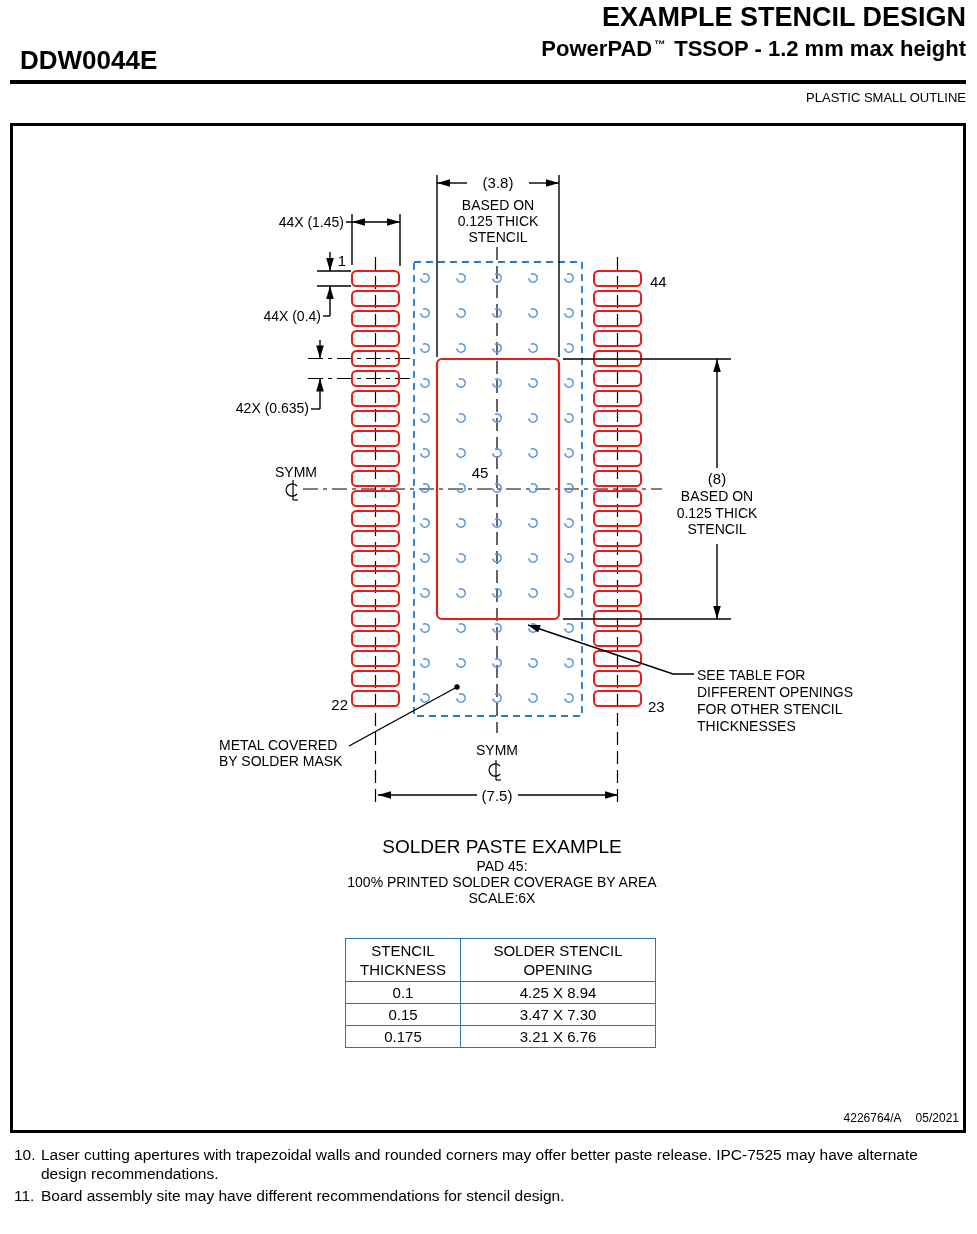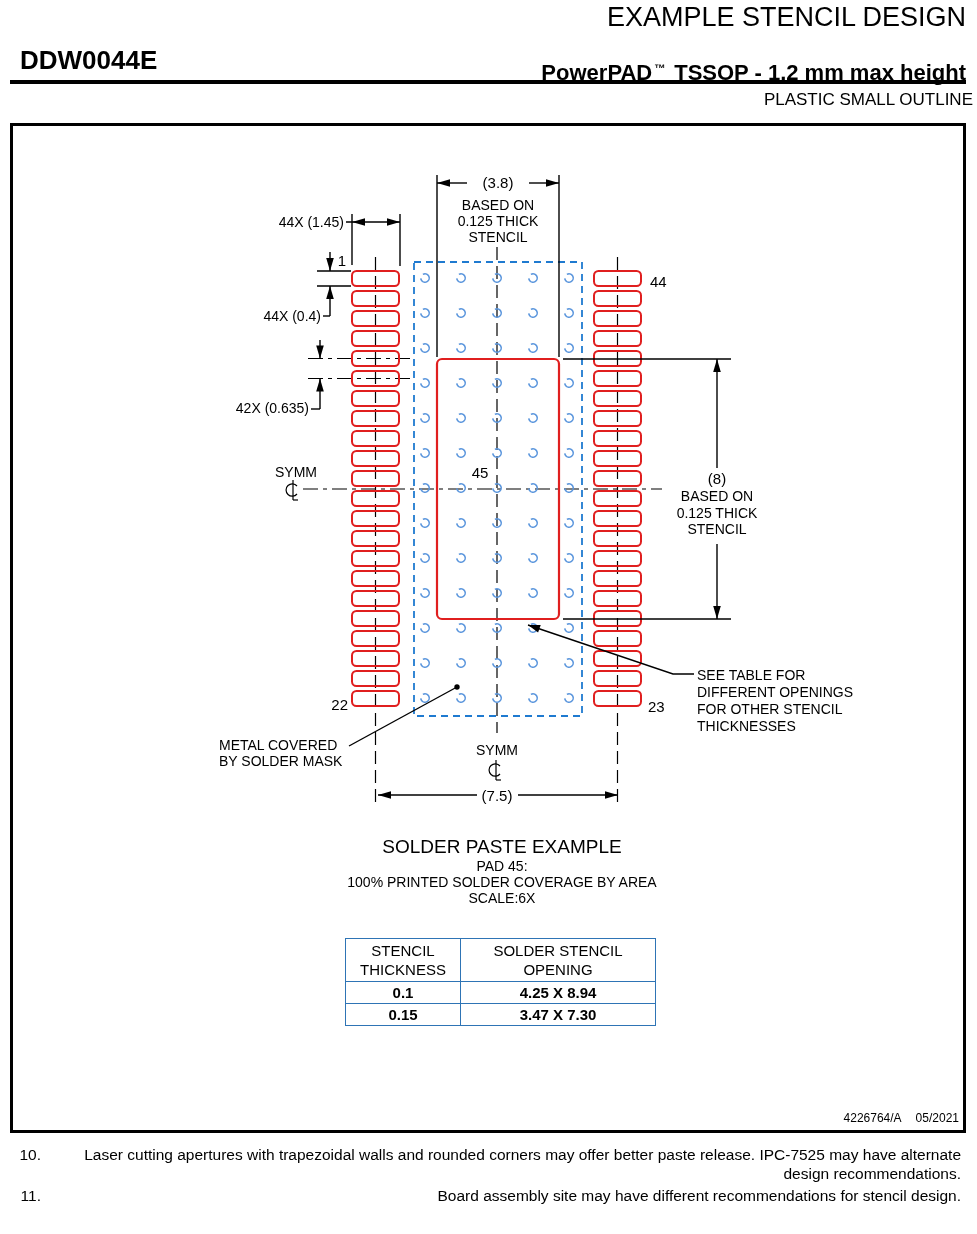--- a/index.html
+++ b/index.html
@@ -1,56 +1,56 @@
 <!DOCTYPE html>
 <html style="--tableblue: #2e74b5;"><head>
 <meta charset="utf-8">
 <style>
   html,body{margin:0;padding:0;background:#fff;}
   #page{position:relative;width:977px;height:1234px;background:#fff;
         font-family:"Liberation Sans",sans-serif;color:#000;overflow:hidden;}
   .abs{position:absolute;}
 
   
-  #doc-title{top:2px;right:11px;font-size:27px;font-weight:normal;letter-spacing:0;}
+  #doc-title{top:2px;right:11px;font-size:27px;font-weight:bold;letter-spacing:0;}
   #part-number{top:45px;left:20px;font-size:26px;font-weight:bold;}
-  #package-line{top:60px;right:11px;font-size:22px;font-weight:bold;}
+  #package-line{top:36px;right:11px;font-size:22px;font-weight:bold;}
   #package-line sup{font-size:11px;font-weight:bold;margin:0 9px 0 2px;}
   #header-rule{top:80px;left:10px;width:956px;height:4px;background:#000;}
-  #page-subtitle{top:90px;right:4px;font-size:17px;}
+  #page-subtitle{top:90px;right:11px;font-size:13px;}
 
   
   #drawing-frame{top:123px;left:10px;width:950px;height:1004px;border:3px solid #000;}
 
   
   #drawing-svg{top:0;left:0;}
   .t   {font:14px "Liberation Sans",sans-serif;fill:#000;}
   .t15 {font:15px "Liberation Sans",sans-serif;fill:#000;}
   .t19 {font:19px "Liberation Sans",sans-serif;fill:#000;}
   .blk {stroke:#000;stroke-width:1.4;fill:none;}
   .thin{stroke:#000;stroke-width:1.2;fill:none;}
   .dash{stroke-dasharray:13 6;}
   .dashdot{stroke-dasharray:15 5 4 5;}
 
   
   #stencil-table{top:938px;left:345px;border-collapse:collapse;table-layout:fixed;
       font-size:15px;text-align:center;}
   #stencil-table th,#stencil-table td{border:1.6px solid var(--tableblue);
       font-weight:normal;padding:0;}
   #stencil-table th{height:42px;line-height:19px;}
-  #stencil-table td{height:21px;font-weight:bold;}
+  #stencil-table td{height:21px;}
   .col-thickness{width:114px;}
   .col-opening{width:194px;margin-left:36px;}
 
   
   #doc-number{top:1111px;right:18px;font-size:12px;}
   #doc-number span{margin-left:14px;}
   #notes{top:1142px;left:14px;width:947px;font-size:15.5px;line-height:19px;}
   #notes-heading{margin-bottom:17px;}
-  .note{display:flex;margin-top:3px;text-align:right;}
+  .note{display:flex;margin-top:3px;}
   .note-num{width:27px;flex:none;}
   .note-text{flex:1;}
 </style>
 </head>
 <body>
 
 <div id="page">
 
   <div class="abs" id="doc-title">EXAMPLE STENCIL DESIGN</div>
   <div class="abs" id="part-number">DDW0044E</div>
@@ -305,20 +305,24 @@
     </thead>
     <tbody id="stencil-table-body">
         <tr>
           <td>0.1</td>
           <td>4.25 X 8.94</td>
         </tr>
         <tr>
           <td>0.15</td>
           <td>3.47 X 7.30</td>
         </tr>
+        <tr>
+          <td>0.175</td>
+          <td>3.21 X 6.76</td>
+        </tr>
       </tbody>
   </table>
 
   <div class="abs" id="doc-number">
     <span>4226764/A</span><span>05/2021</span>
   </div>
 
   <div class="abs" id="notes">
     <div class="note">
       <span class="note-num">10.</span>

